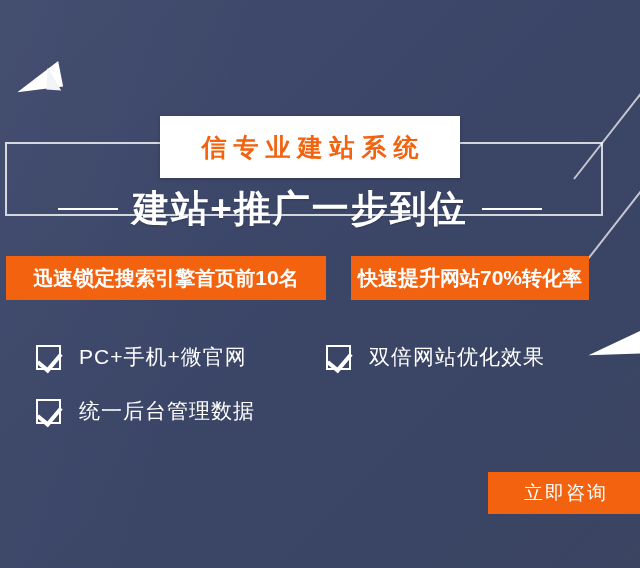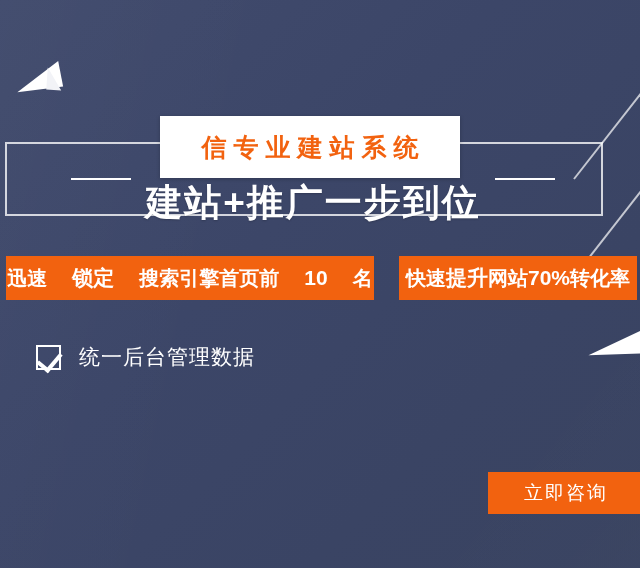--- a/index.html
+++ b/index.html
@@ -131,26 +131,26 @@
     font-size: 25px;
     font-weight: bold;
     letter-spacing: 7px;
     text-indent: 7px;
     white-space: nowrap;
   }
 
   
   .headline-row {
     position: absolute;
-    left: 13px;
+    left: 0;
     top: 178px;
     width: 600px;
     height: 62px;
     display: flex;
-    align-items: flex-start;
+    align-items: center;
     justify-content: center;
     z-index: 5;
   }
   .rule {
     height: 2px;
     background: #ffffff;
     width: 60px;
     flex: none;
   }
   .rule-left { margin-right: 14px; }
@@ -179,21 +179,21 @@
     background: #f2620f;
     color: #ffffff;
     height: 44px;
     display: flex;
     align-items: center;
     justify-content: center;
     white-space: nowrap;
     padding: 0 10px;
     box-sizing: border-box;
   }
-  .badge-1 { width: 368px; margin-left: 6px; gap: 25px; }
+  .badge-1 { width: 320px; margin-left: 6px; }
   .badge-2 { width: 238px; margin-left: 25px; }
   .b-sm { font-size: 20px; font-weight: bold; }
   .b-lg { font-size: 21px; font-weight: bold; }
 
   
   .features {
     position: absolute;
     left: 36px;
     top: 330px;
     width: 596px;
@@ -306,20 +306,30 @@
         <span class="b-sm">网站</span>
         <span class="b-lg">70%</span>
         <span class="b-sm">转化率</span>
     </div>
   </div>
 
   <div class="features">
     <div class="feat-row">
       <div class="feat feat-a">
         <span class="chk"></span>
+        <span class="feat-label">PC+手机+微官网</span>
+      </div>
+      <div class="feat feat-b">
+        <span class="chk"></span>
+        <span class="feat-label">双倍网站优化效果</span>
+      </div>
+    </div>
+    <div class="feat-row">
+      <div class="feat feat-a">
+        <span class="chk"></span>
         <span class="feat-label">统一后台管理数据</span>
       </div>
     </div>
   </div>
 
   <button class="cta">立即咨询</button>
 
 </div>
 
 </body></html>

